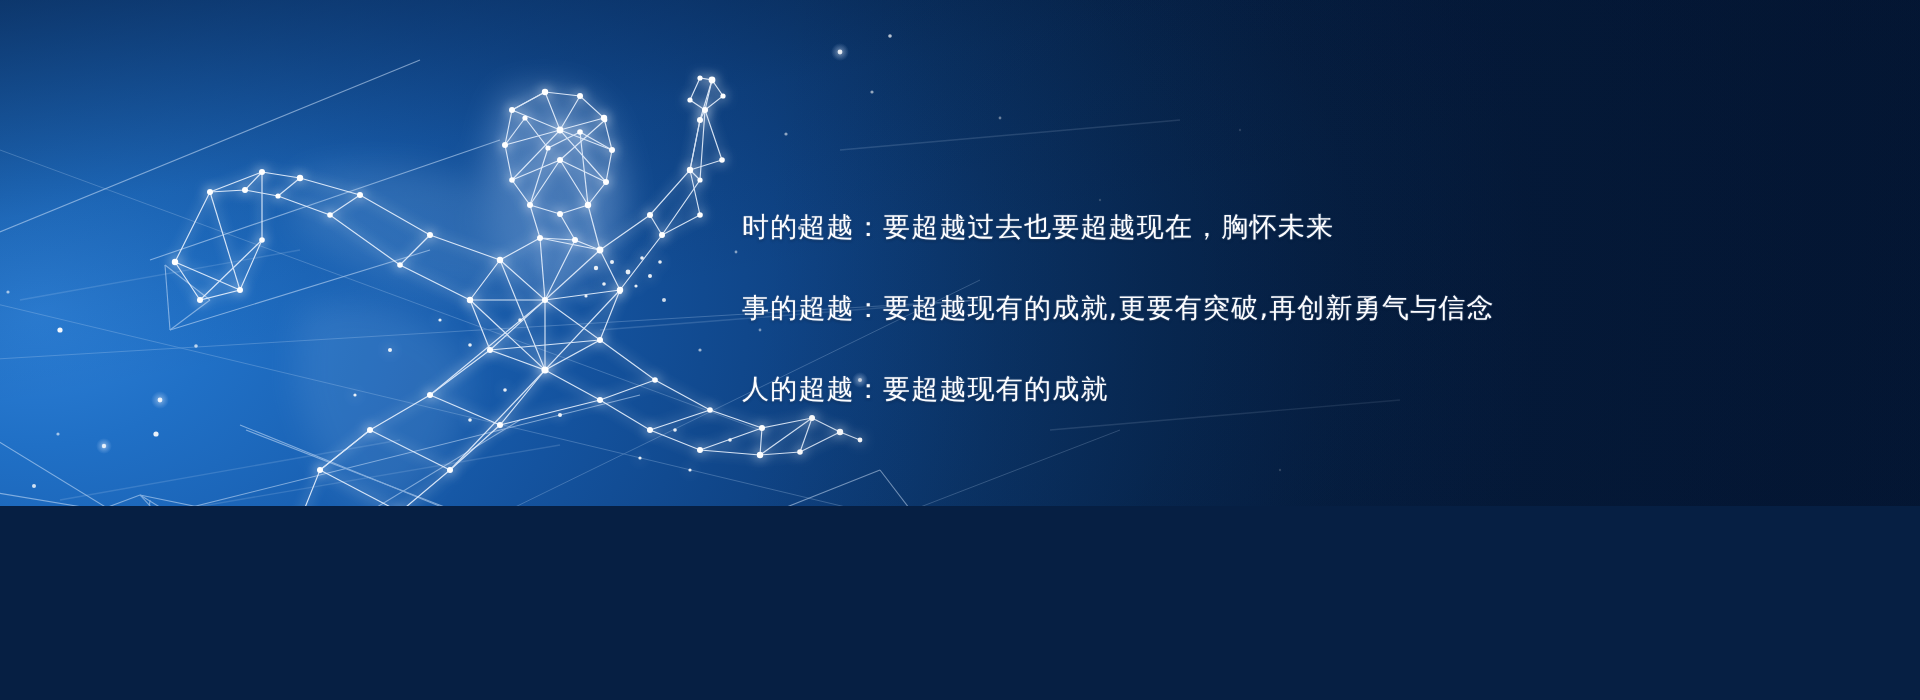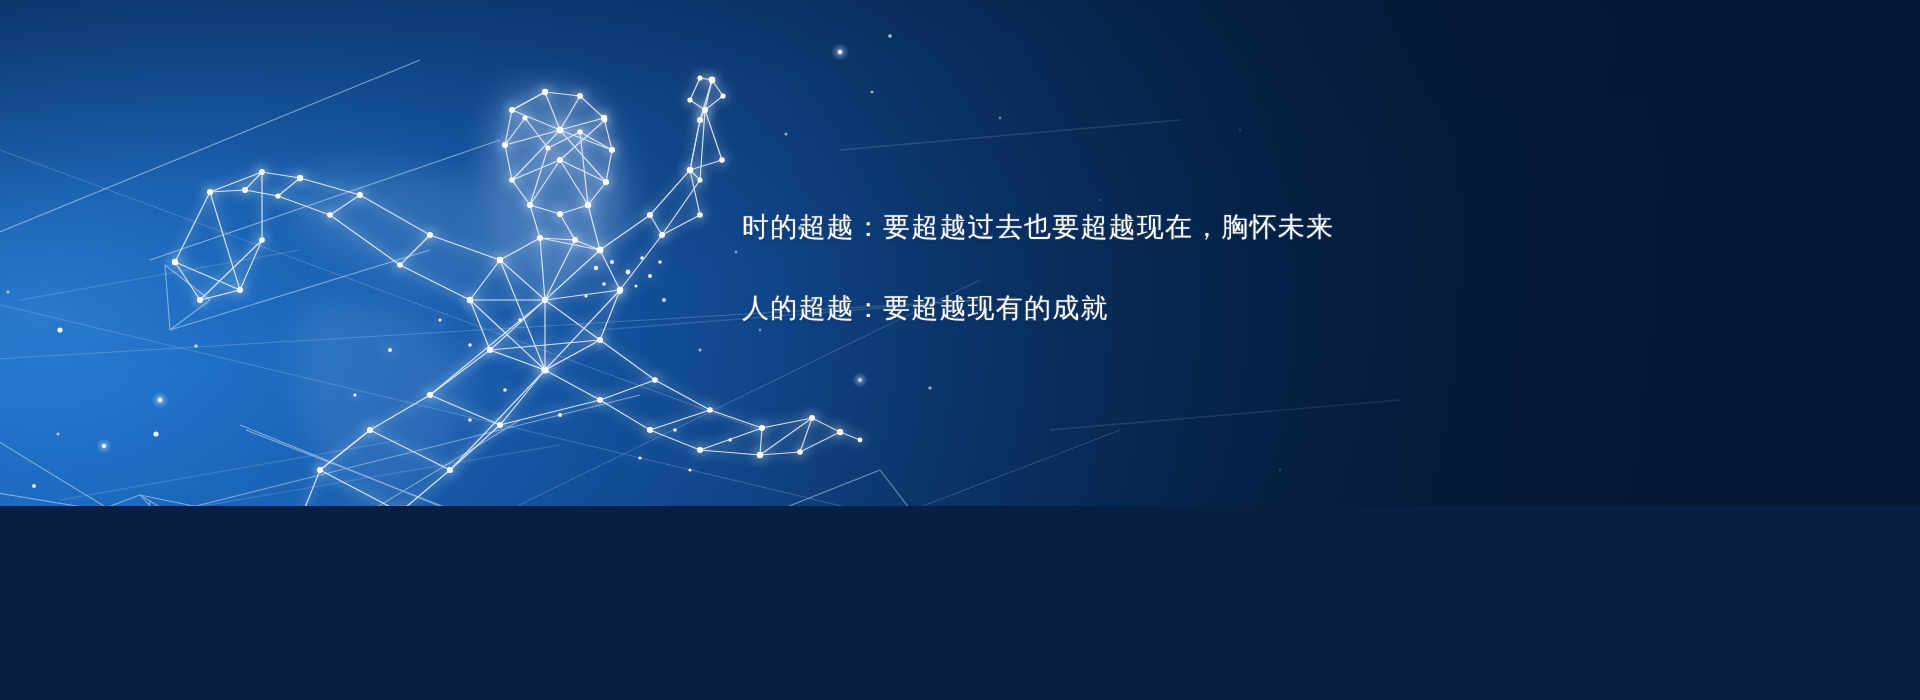--- a/index.html
+++ b/index.html
@@ -406,16 +406,17 @@
       <circle cx="248" cy="596" r="8"></circle>
       <circle cx="860" cy="380" r="8"></circle>
     </g>
   </svg>
 
   <div class="bg-rightshade"></div>
   <div class="bg-vignette"></div>
 
   <div class="text-block">
     <div class="text-line">时的超越：要超越过去也要超越现在，胸怀未来</div>
+    <div class="text-line">事的超越：要超越现有的成就,更要有突破,再创新勇气与信念</div>
     <div class="text-line">人的超越：要超越现有的成就</div>
   </div>
 
 </div>
 
 </body></html>

